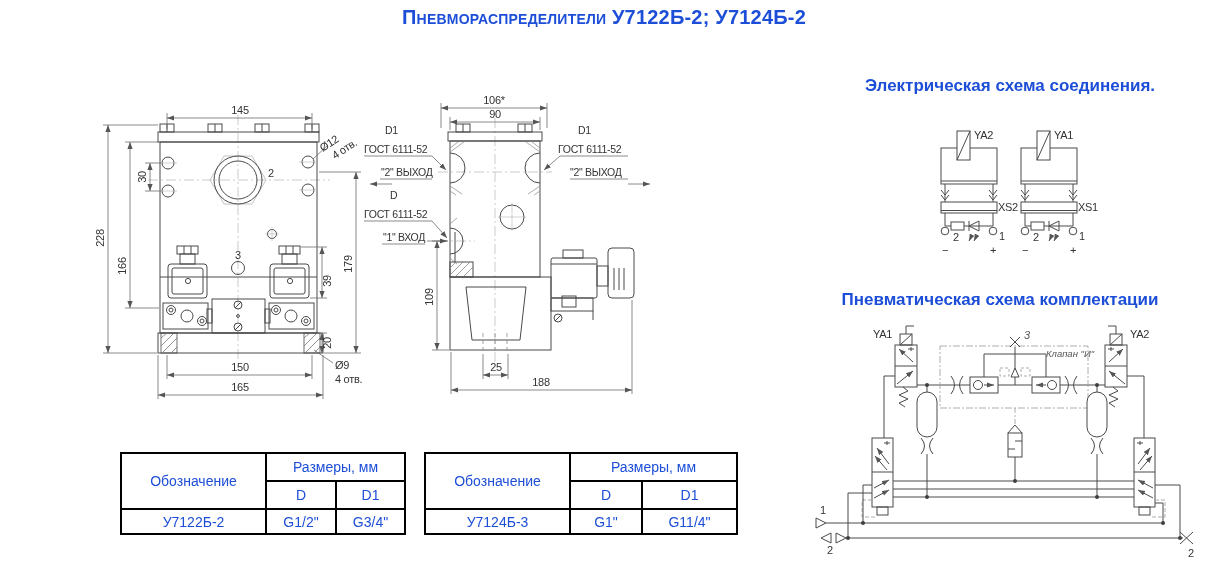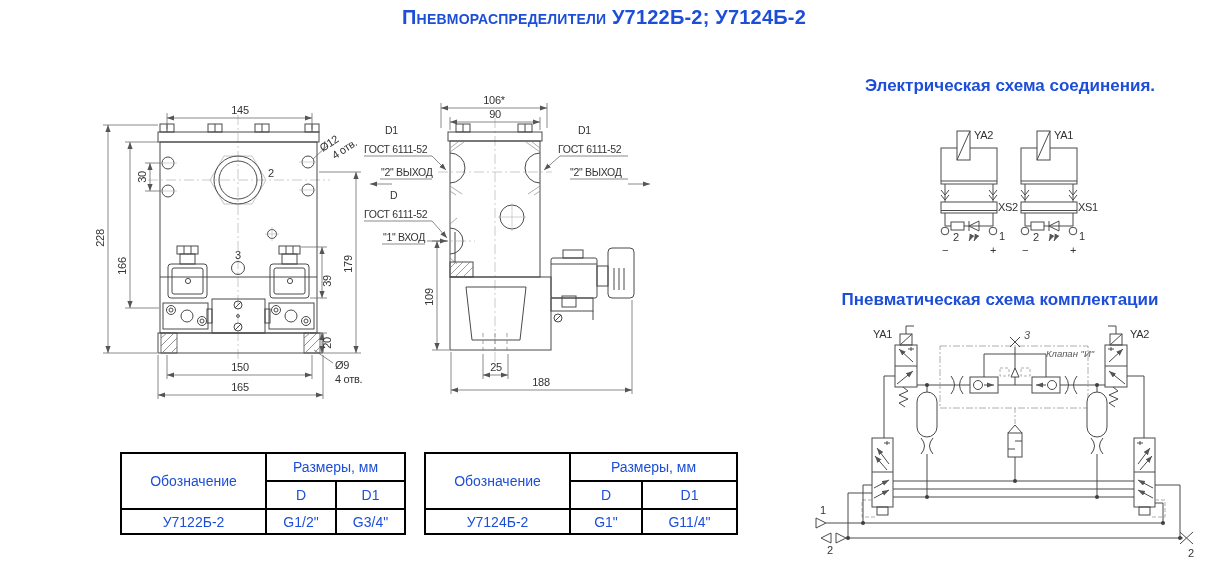--- a/index.html
+++ b/index.html
@@ -583,20 +583,20 @@
   <tbody>
         <tr>
     <td rowspan="2" class="c-des">Обозначение</td>
     <td colspan="2" class="rh">Размеры, мм</td>
   </tr>
   <tr>
     <td class="c-d2 rh">D</td>
     <td class="c-d12 rh">D1</td>
   </tr>
   <tr class="rd">
-    <td>У7124Б-2</td>
+    <td>У7124Б-3</td>
     <td>G1"</td>
     <td>G11/4"</td>
   </tr>
 </tbody>
     </table>
 
 </div>
 
 </body></html>

